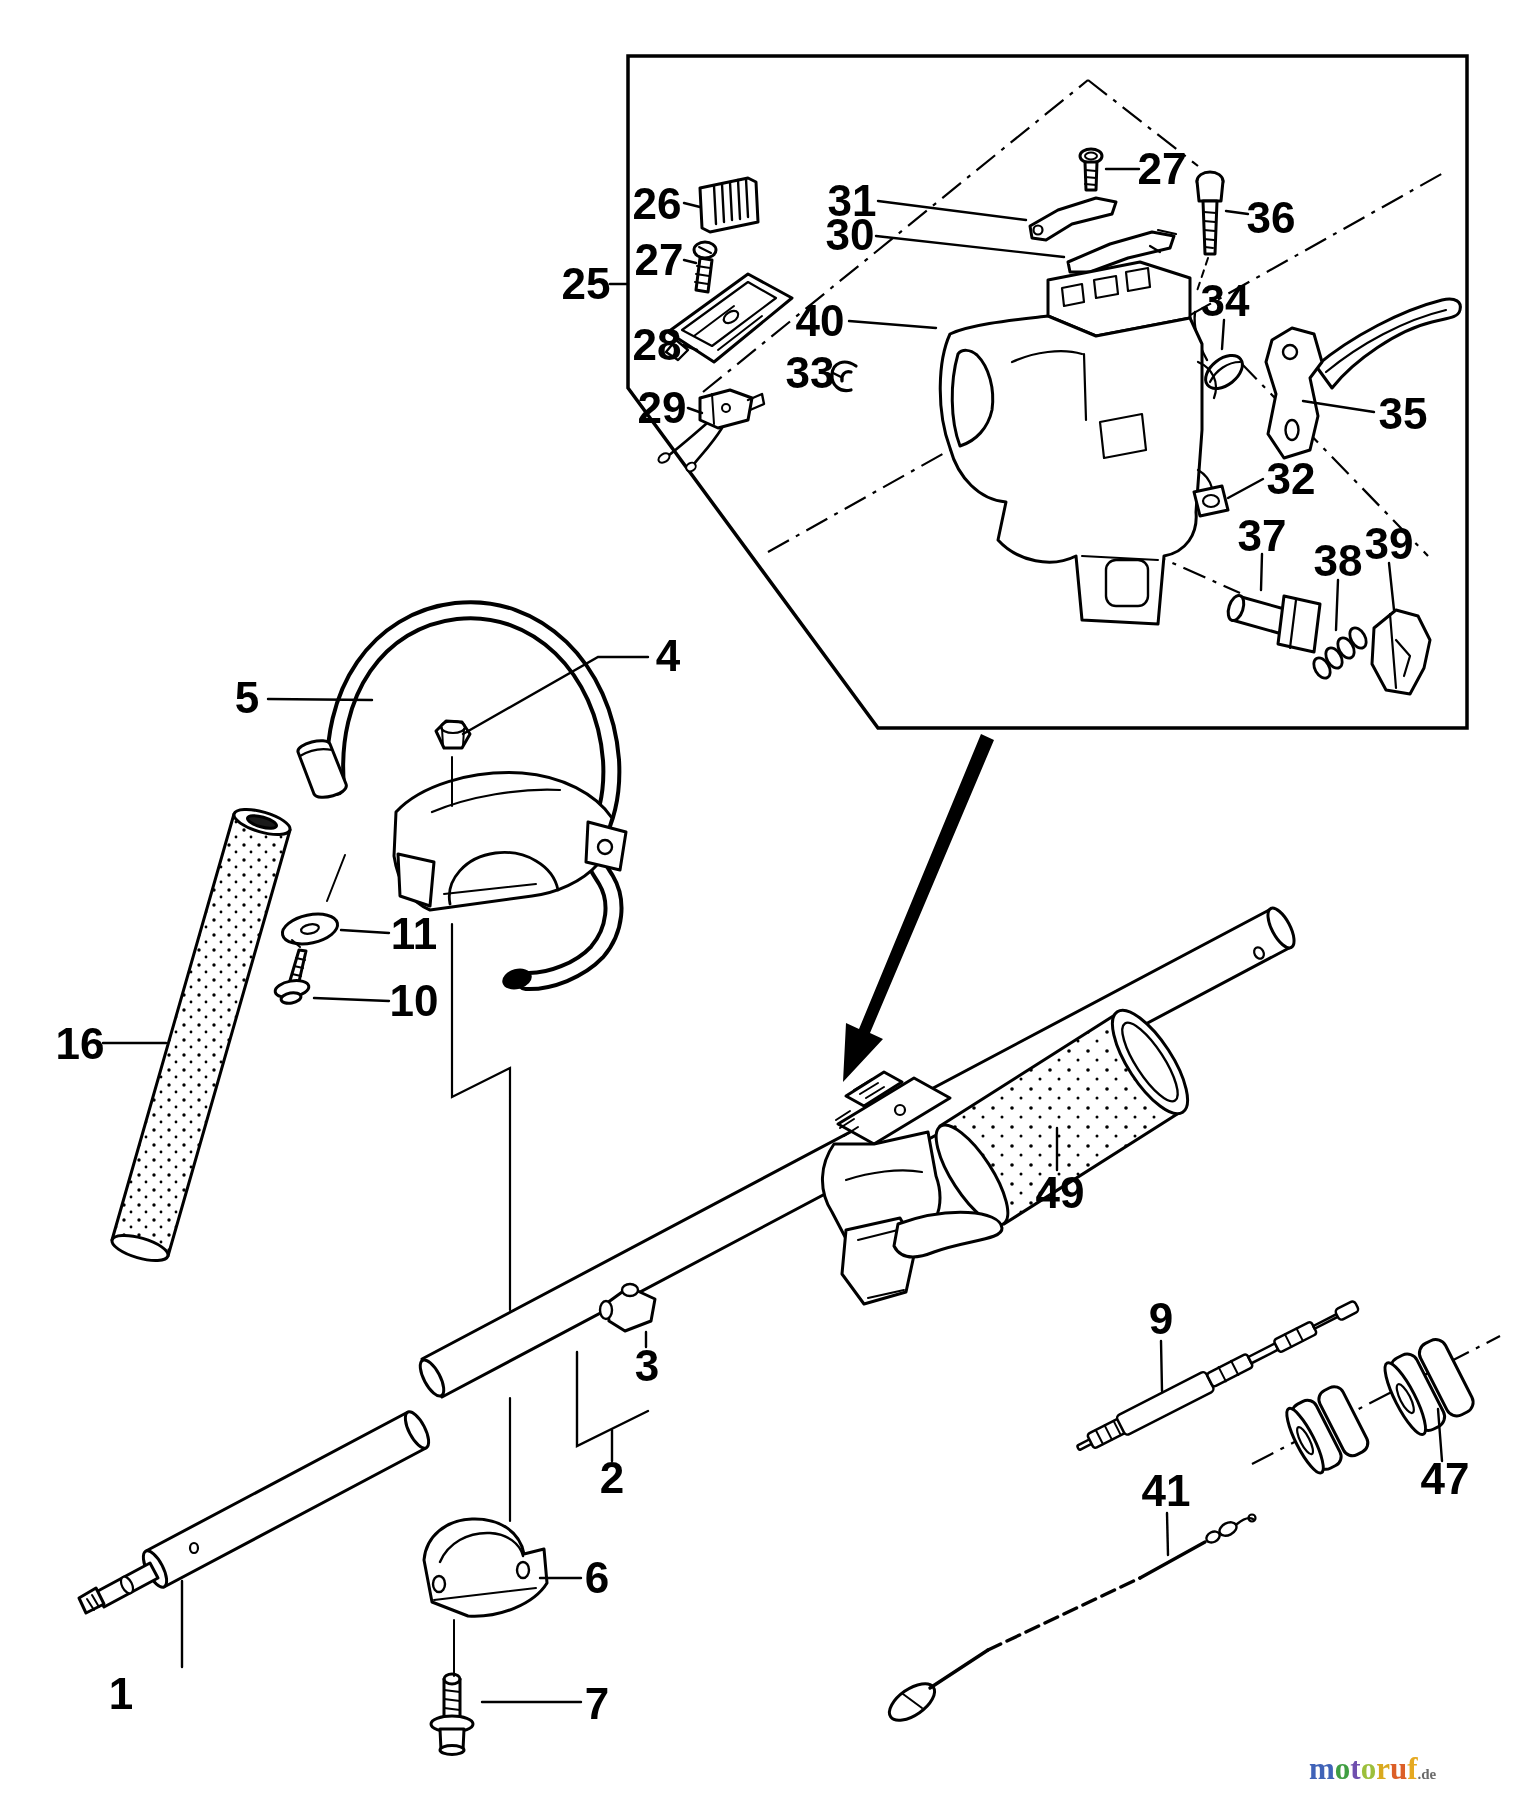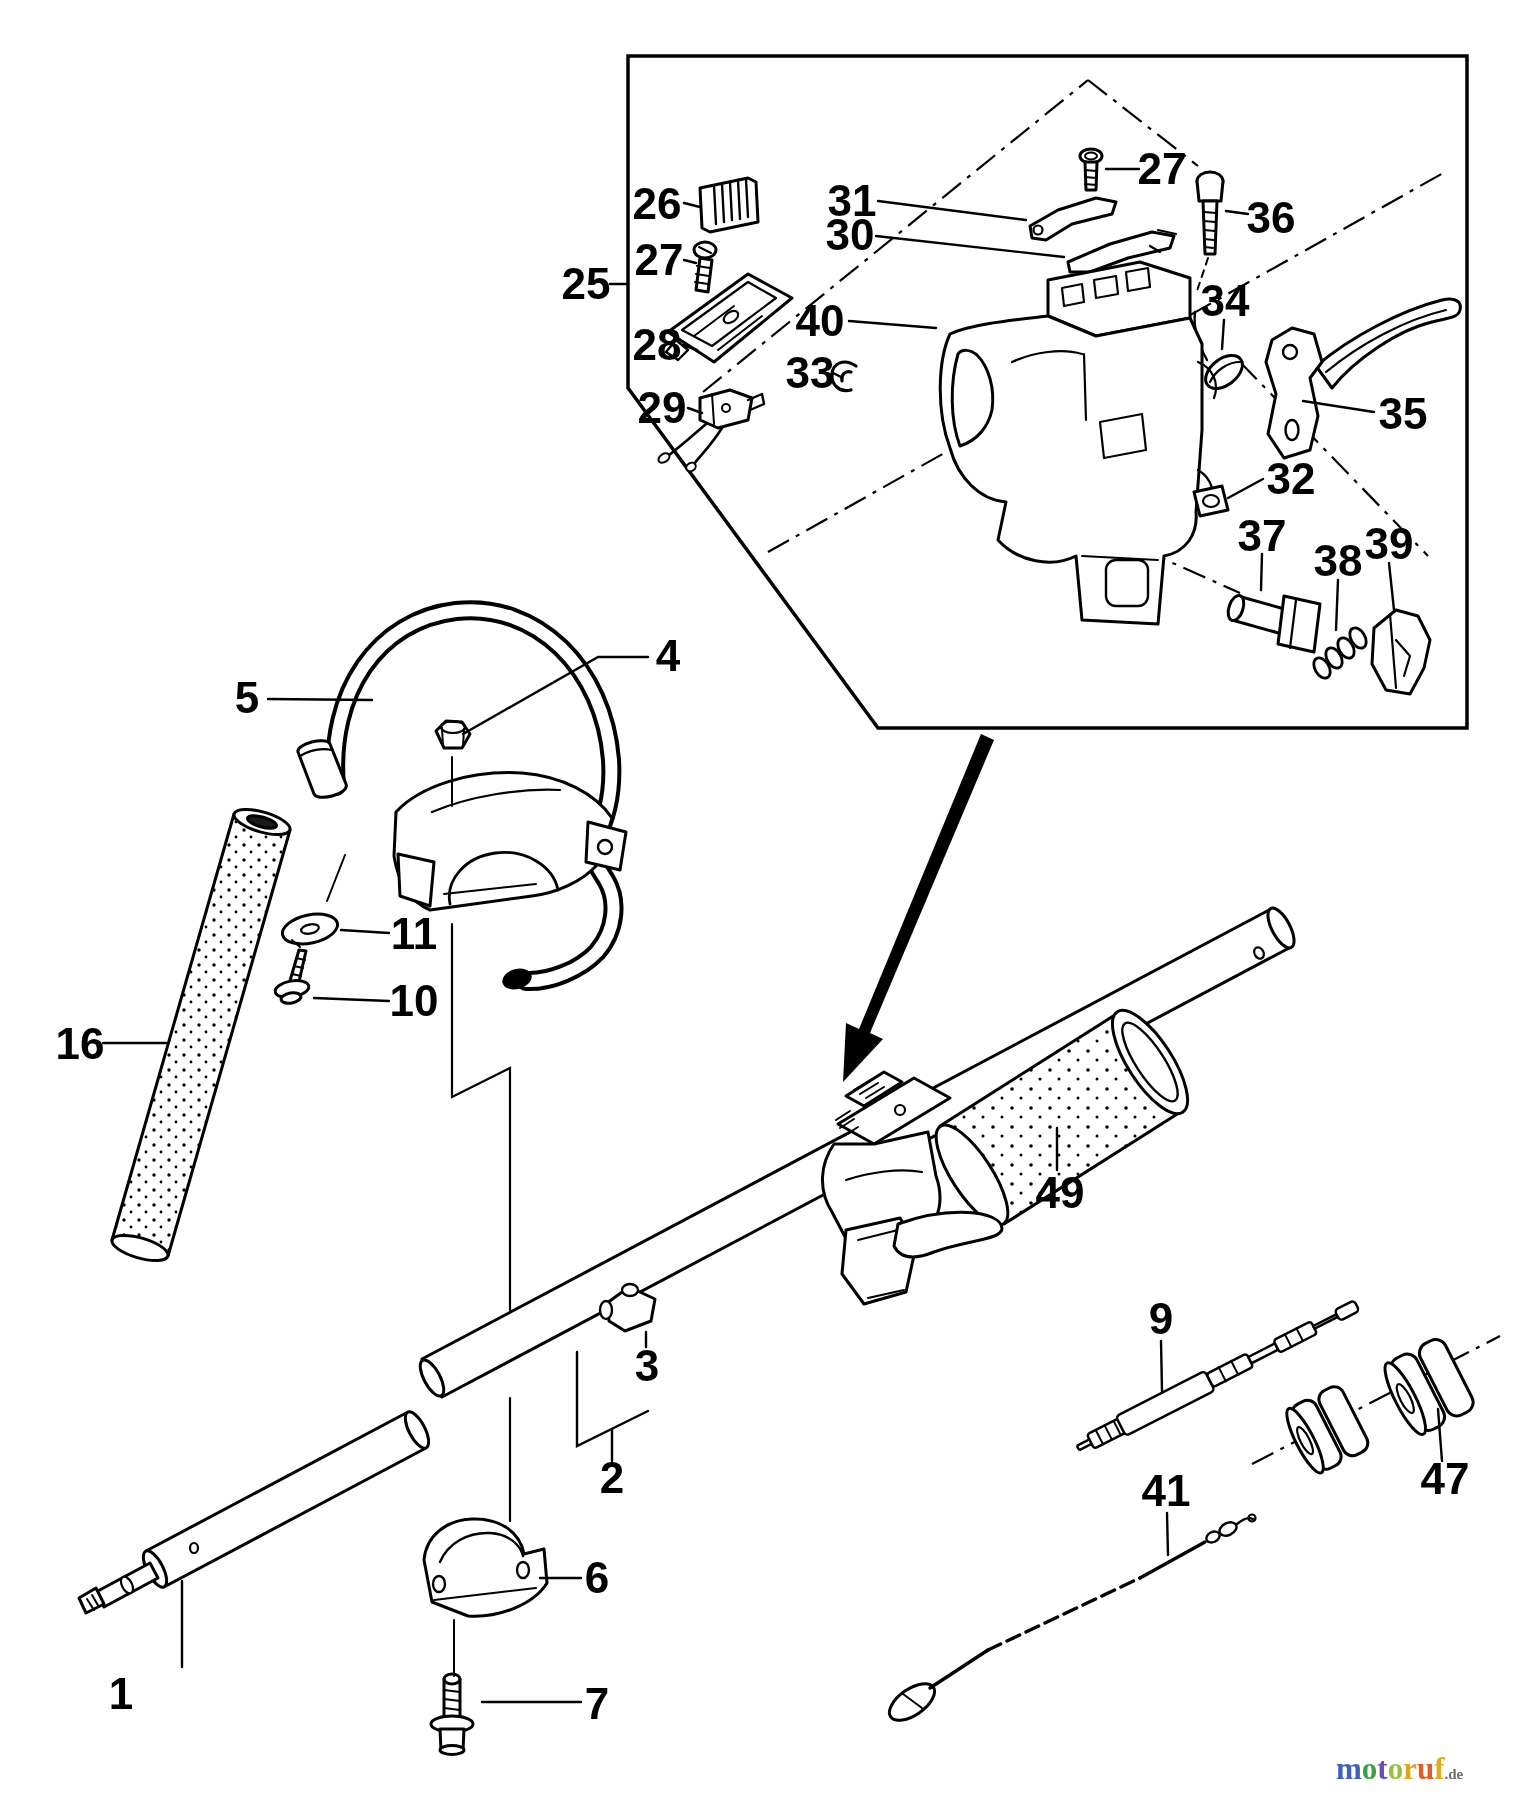--- a/index.html
+++ b/index.html
@@ -1,21 +1,21 @@
 <!DOCTYPE html>
 <html><head>
 <meta charset="utf-8">
 <style>
   html,body{margin:0;padding:0;background:#fff;}
   #page{position:relative;width:1539px;height:1800px;background:#fff;overflow:hidden;
         font-family:"Liberation Sans",sans-serif;}
   svg{position:absolute;left:0;top:0;}
   #labels text{font-family:"Liberation Sans",sans-serif;font-size:44px;font-weight:bold;
                fill:#000;text-anchor:middle;}
-  #logo{position:absolute;left:1336px;top:1752px;font-family:"Liberation Serif",serif;
+  #logo{position:absolute;left:1309px;top:1752px;font-family:"Liberation Serif",serif;
         font-weight:bold;font-size:31px;line-height:34px;white-space:nowrap;}
   #logo span{letter-spacing:0px;}
   #logo-suffix{font-size:15px;font-weight:bold;}
 </style>
 </head>
 <body>
 
 <div id="page">
 <svg width="1539" height="1800" viewBox="0 0 1539 1800">
   <defs>

